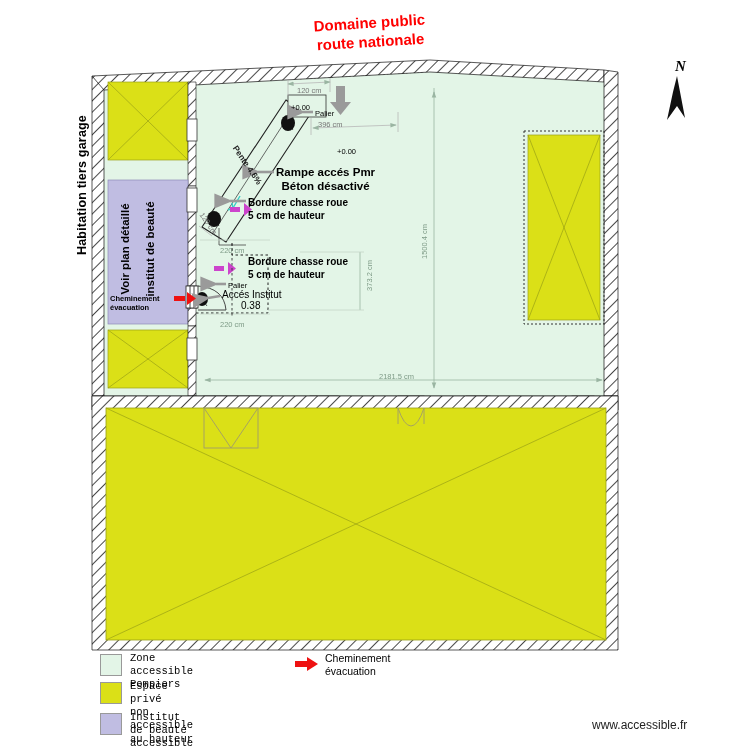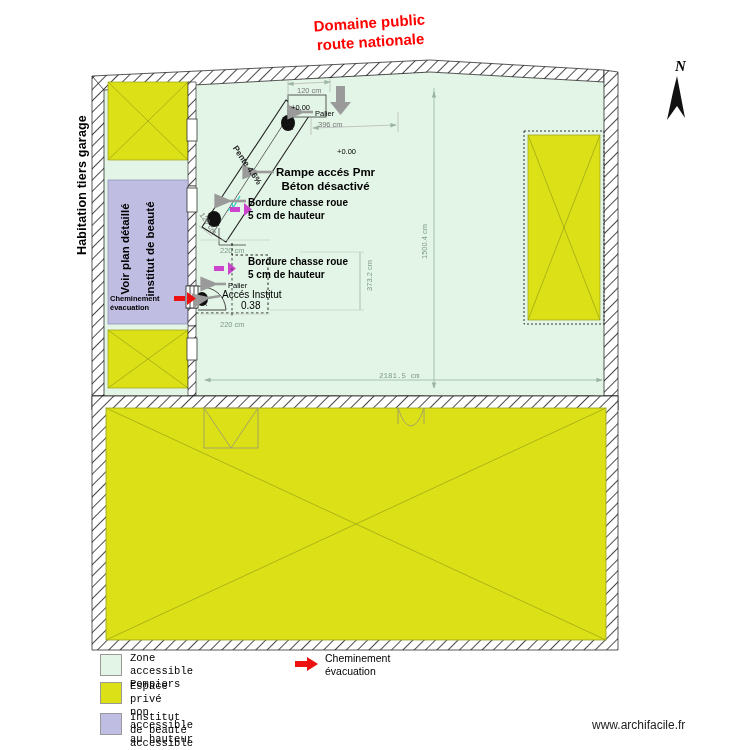--- a/index.html
+++ b/index.html
@@ -112,21 +112,21 @@
   #dim-220-a { left: 204px; top: 246px; }
   #dim-220-b { left: 204px; top: 320px; }
   #dim-3732 {
     left: 354px; top: 271px; font-size: 7.5px; color: #7e9b87;
     transform: rotate(-90deg); transform-origin: center center;
   }
   #dim-1500 {
     left: 407px; top: 237px; font-size: 7.5px; color: #7e9b87;
     transform: rotate(-90deg); transform-origin: center center;
   }
-  #dim-2181 { left: 379px; top: 372px; font-size: 7.5px; color: #7e9b87; font-family: Liberation Mono, monospace; }
+  #dim-2181 { left: 379px; top: 372px; font-size: 7.5px; color: #7e9b87; }
 
   
   #north-wrap { left: 655px; top: 62px; width: 50px; height: 80px; }
 
   
   #legend { left: 100px; top: 650px; width: 420px; }
   .legend-row { position: absolute; }
   .swatch {
     position: absolute; left: 0; top: 0;
     width: 20px; height: 20px;
@@ -406,13 +406,13 @@
   <div class="legend-row" id="lg-row-3">
     <svg id="lg-arrow-svg" width="24" height="16">
       <rect x="0" y="5" width="13" height="6" fill="#ee1111"></rect>
       <polygon points="12,1 12,15 23,8" fill="#ee1111"></polygon>
     </svg>
     <span id="lg-arrow-label">Cheminement
 évacuation</span>
   </div>
 </div>
 
-<div class="abs" id="watermark">www.archifacile.fr</div>
+<div class="abs" id="watermark">www.accessible.fr</div>
 
 </body></html>

